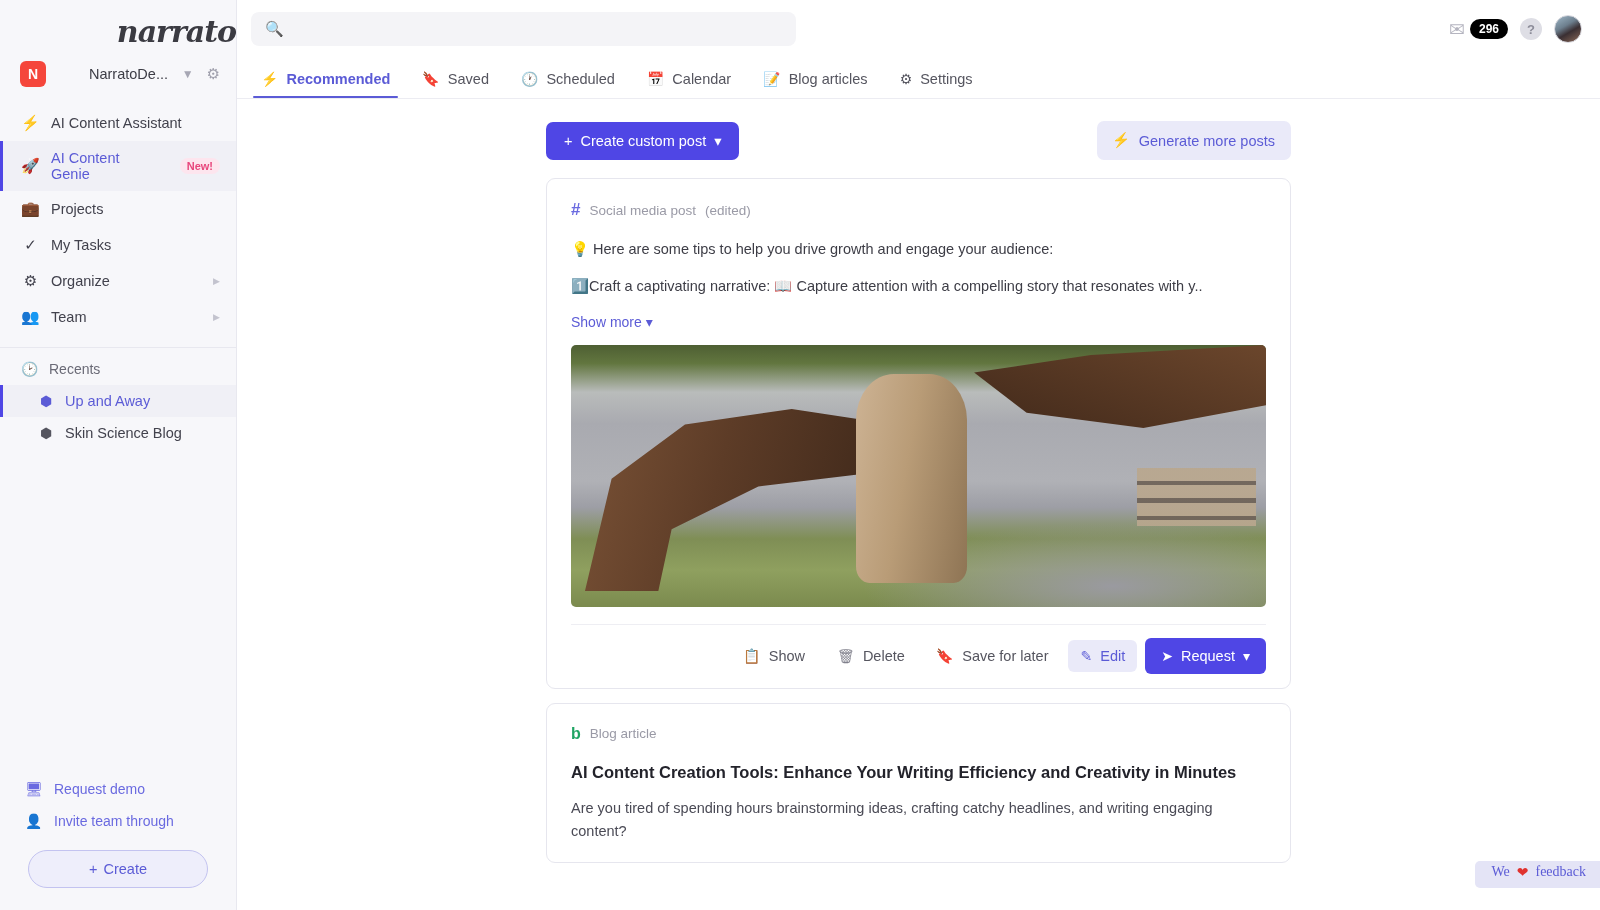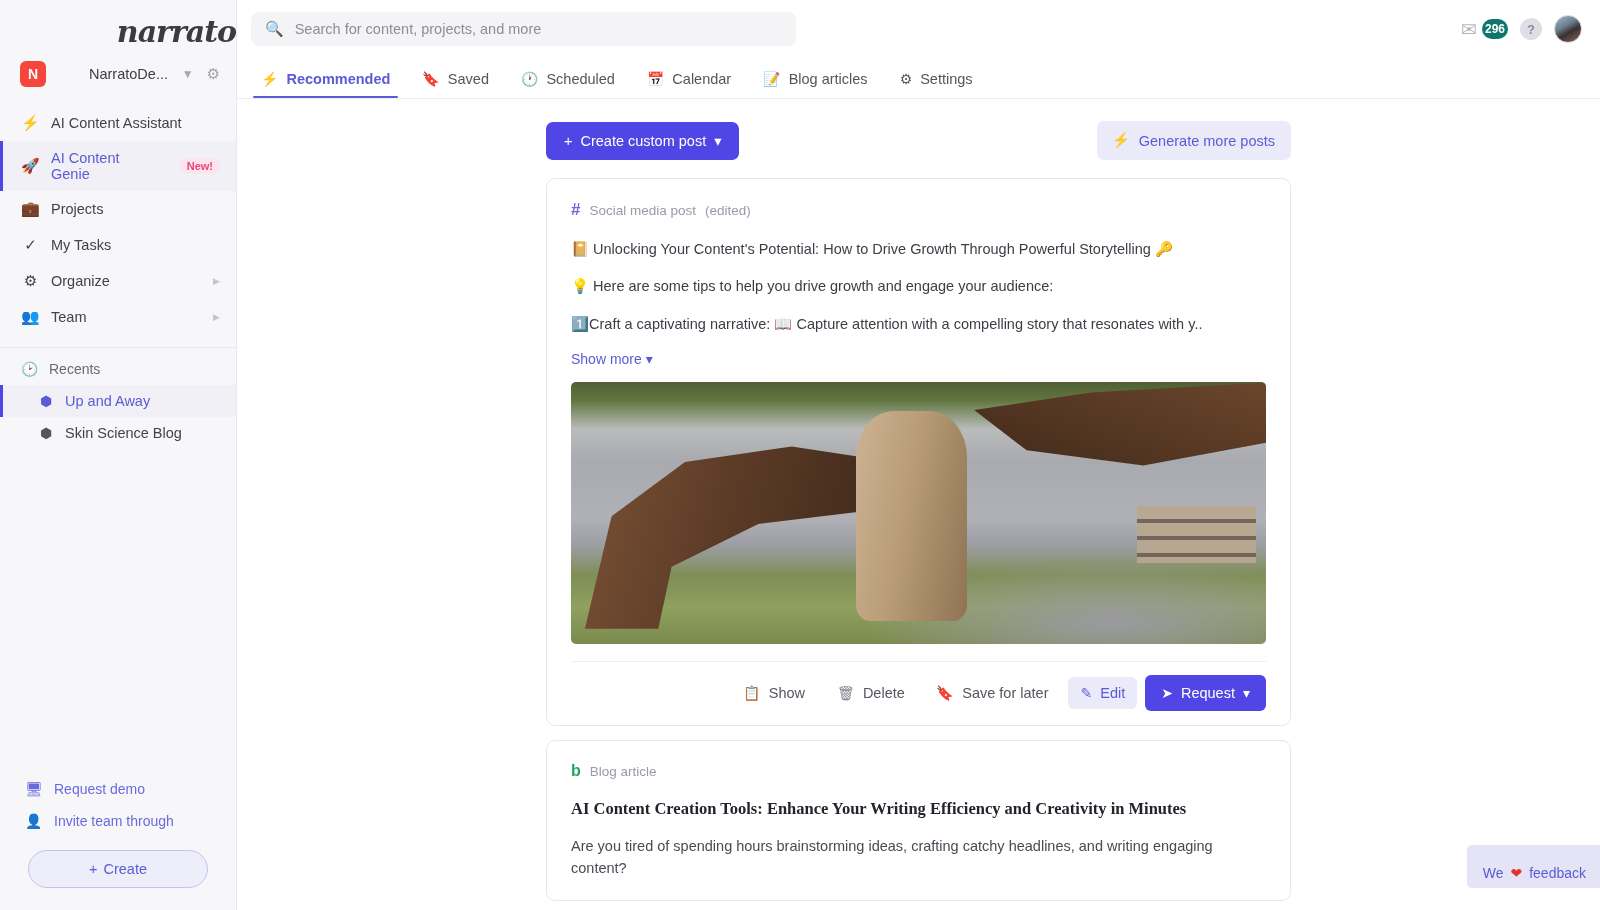--- a/index.html
+++ b/index.html
@@ -126,22 +126,22 @@
   .search-box input {
     border: none; outline: none; background: transparent;
     font-size: 14.5px; color: #3d3d46; width: 100%;
     font-family: inherit;
   }
   .search-box input::placeholder { color: #8d8d99; }
   .top-right { margin-left: auto; display: flex; align-items: center; gap: 12px; }
   .mail-wrap { display: flex; align-items: center; gap: 5px; }
   .mail-ico { font-size: 19px; color: #b5b5c0; }
   .count-badge {
-    background: #0f766e; color: #fff; font-size: 12px; font-weight: 700;
-    padding: 3px 3px; border-radius: 11px;
+    background: #000000; color: #fff; font-size: 12px; font-weight: 700;
+    padding: 3px 9px; border-radius: 11px;
   }
   .help-ico {
     width: 22px; height: 22px; border-radius: 50%;
     background: #dedee5; color: #8c8c99;
     font-size: 13px; font-weight: 700;
     display: flex; align-items: center; justify-content: center;
   }
   .avatar-img {
     width: 28px; height: 28px; border-radius: 50%;
     background: linear-gradient(150deg,#9fb8c8 0%,#6d7f8e 38%,#3a2f33 60%,#8c6a58 100%);
@@ -251,30 +251,30 @@
   .act-edit .ico { color: #5b5bd6; }
   .act-publish {
     background: #4f46e5; color: #fff; padding: 10px 16px;
   }
   .act-publish .ico { color: #fff; }
 
   .card2 { padding-bottom: 20px; }
   .blog-ico { color: #1fa463; font-size: 16px; font-weight: 700; }
   .blog-title {
     font-size: 16.5px; font-weight: 700; color: #23232b;
-    margin-bottom: 14px; line-height: 1.35; font-family: Liberation Serif, serif;
+    margin-bottom: 14px; line-height: 1.35;
   }
   .blog-body { font-size: 14.5px; color: #4a4a55; line-height: 1.55; }
 
   .feedback {
     position: absolute; right: 0; bottom: 22px;
     background: #e4e4f6; color: #5b5bd6;
-    font-size: 14px; padding: 20px 14px 7px 16px;
+    font-size: 14px; padding: 3px 14px 7px 16px;
     border-radius: 5px 0 0 5px;
-    display: flex; align-items: flex-end; gap: 7px; cursor: pointer;
+    display: flex; align-items: flex-start; gap: 7px; cursor: pointer; font-family: Liberation Serif, serif;
   }
   .heart { color: #e0322f; font-size: 14px; }
 </style>
 </head>
 <body>
 
 <div class="app">
 
   <aside class="sidebar">
 
@@ -349,21 +349,20 @@
         <span>Create</span>
       </button>
     </div>
   </aside>
 
   <section class="main">
 
     <header class="topbar">
       <div class="search-box">
         <span class="mag">🔍</span>
-        <input type="text" placeholder="Search for content, projects, and more" style="">
       </div>
       <div class="top-right">
         <div class="mail-wrap">
           <span class="mail-ico">✉</span>
           <span class="count-badge">296</span>
         </div>
         <div class="help-ico">?</div>
         <div class="avatar-img"></div>
       </div>
     </header>
@@ -409,21 +408,20 @@
         </button>
       </div>
 
       <article class="card">
         <div class="card-type">
           <span class="hash-ico">#</span>
           <span>Social media post</span>
           <span>(edited)</span>
         </div>
 
-        <p class="post-line">📔 Unlocking Your Content's Potential: How to Drive Growth Through Powerful Storytelling 🔑</p>
         <p class="post-line">💡 Here are some tips to help you drive growth and engage your audience:</p>
         <p class="post-line">1️⃣Craft a captivating narrative: 📖 Capture attention with a compelling story that resonates with y..</p>
         <span class="show-more">
           <span>Show more</span>
           <span>▾</span>
         </span>
 
         <div class="post-img">
           <div class="trunk"></div>
           <div class="branch-r"></div>

